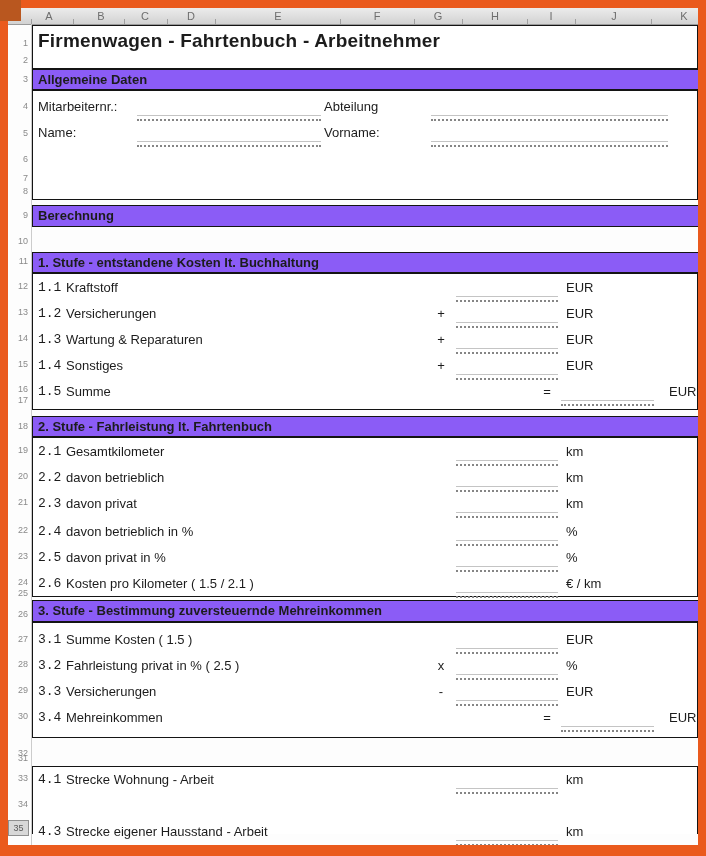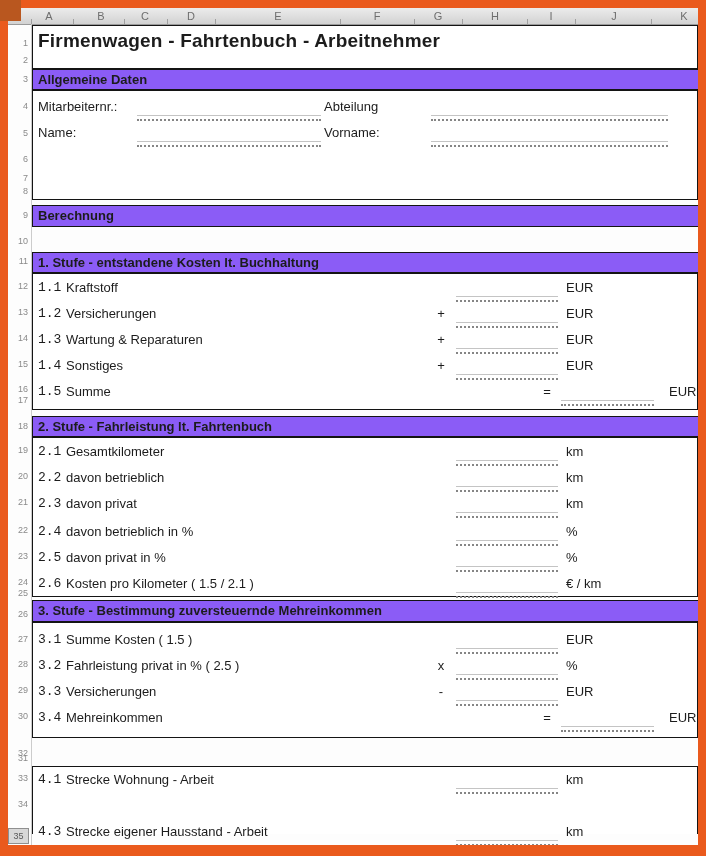--- a/index.html
+++ b/index.html
@@ -18,21 +18,21 @@
   .colheader{position:absolute;left:8px;top:8px;width:690px;height:16px;
     background:linear-gradient(#ececec,#d2d2d2);border-bottom:1px solid #9a9a9a;}
   .colheader .letter{position:absolute;top:2px;transform:translateX(-50%);
     font-size:11px;color:#6e6e6e;}
   .colheader .tick{position:absolute;bottom:0;width:1px;height:5px;background:#a0a0a0;}
   .gutter-line{position:absolute;left:31px;top:24px;width:1px;height:821px;background:#cccccc;}
   .rownum{position:absolute;left:8px;width:20px;text-align:right;
     font-size:9px;color:#8a8a8a;}
   .rownum-box{position:absolute;left:8px;top:820px;width:21px;height:16px;
     background:#d8d8d8;border:1px solid #8f8f8f;box-sizing:border-box;
-    font-size:9px;color:#5a5a5a;text-align:center;line-height:14px;margin-top:8px;}
+    font-size:9px;color:#5a5a5a;text-align:center;line-height:14px;}
 
   
   .titleblock{position:absolute;left:32px;top:25px;width:666px;height:44px;
     border:1px solid #141414;background:#fff;box-sizing:border-box;}
   .pagetitle{position:absolute;left:5px;top:4px;font-size:19px;font-weight:bold;
     letter-spacing:0.2px;white-space:nowrap;}
   .bar{position:absolute;left:32px;width:666px;height:21px;background:#8b5cf6;
     border-top:1px solid #141414;border-bottom:1px solid #141414;
     border-left:1px solid #141414;box-sizing:border-box;}
   .bar .t{position:absolute;left:5px;top:2px;font-size:13px;font-weight:bold;white-space:nowrap;}

